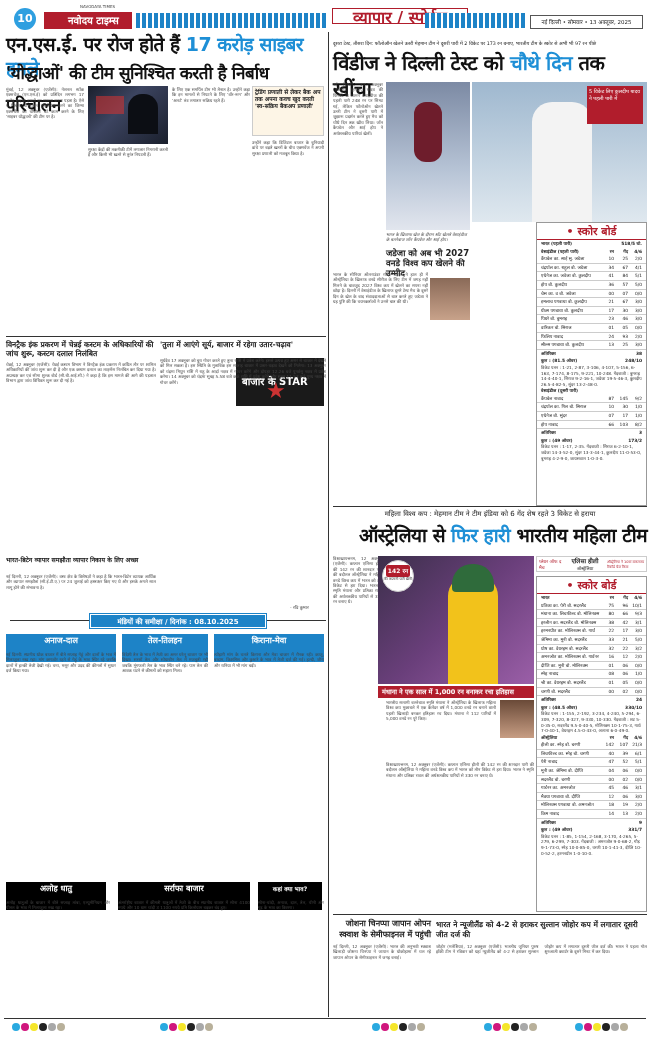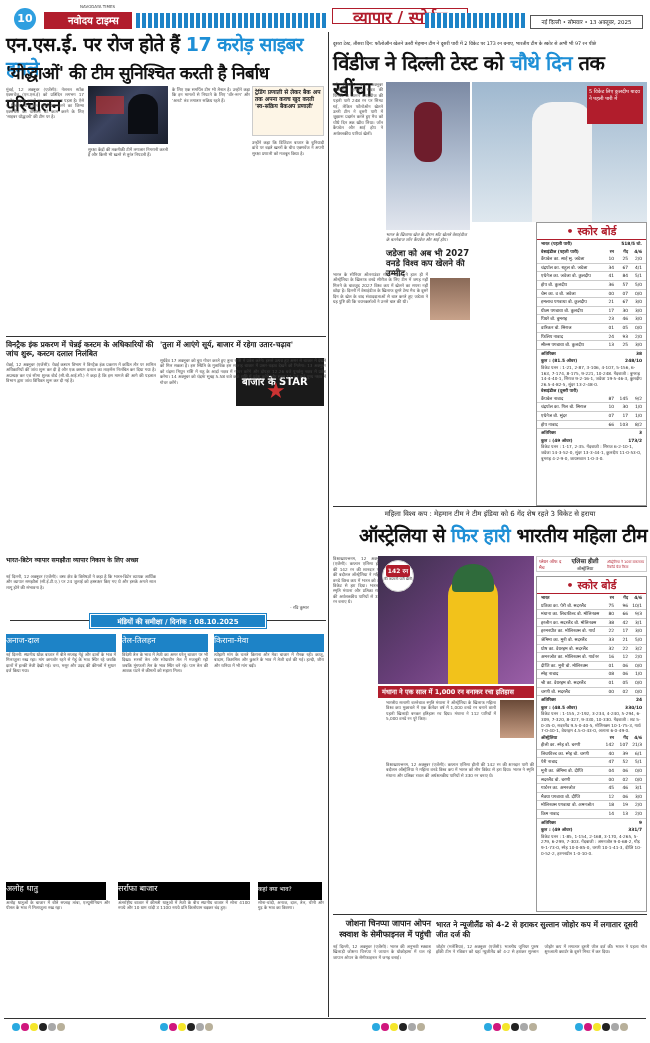--- a/index.html
+++ b/index.html
@@ -18,21 +18,21 @@
 .rule{position:absolute;background:#333}
 .imgbox{position:absolute;overflow:hidden}
 .scoreboard{position:absolute;border:1px solid #999;background:#fff}
 .sb-title{color:#b11d2c;font-weight:bold;font-size:11px;text-align:center;border-bottom:1px solid #b11d2c;height:17px;line-height:17px}
 .sb-row{display:flex;font-size:4.4px;line-height:7.6px;border-bottom:0.5px solid #ccc;padding:0 4px}
 .sb-row .n{flex:1}
 .sb-row .v{width:14px;text-align:right}
 .sb-head{font-weight:bold;border-bottom:none}
 .sb-note{font-size:4.2px;line-height:5.6px;padding:0 4px;color:#333}
 .mandi-bar{position:absolute;left:90px;top:614px;width:176px;height:14px;background:#1d83c7;color:#fff;font-size:7px;font-weight:bold;text-align:center;line-height:14px;border:1px solid #fff;outline:1px solid #1d83c7}
-.colhead{position:absolute;height:18px;background:#1d83c7;color:#fff;font-size:8px;font-weight:normal;text-align:left;line-height:14px}
+.colhead{position:absolute;height:28px;background:#1d83c7;color:#fff;font-size:8px;font-weight:bold;text-align:center;line-height:14px}
 .colhead.red{background:#000000}
 .reg{position:absolute;top:1023px;display:flex;gap:1px}
 .dot{width:8px;height:8px;border-radius:50%}
 .quote-box{position:absolute;background:#fdf5e6;border:0.5px solid #ccc}
 </style>
 </head>
 <body>
 
 <div class="masthead">
   <div class="pgnum">10</div>

